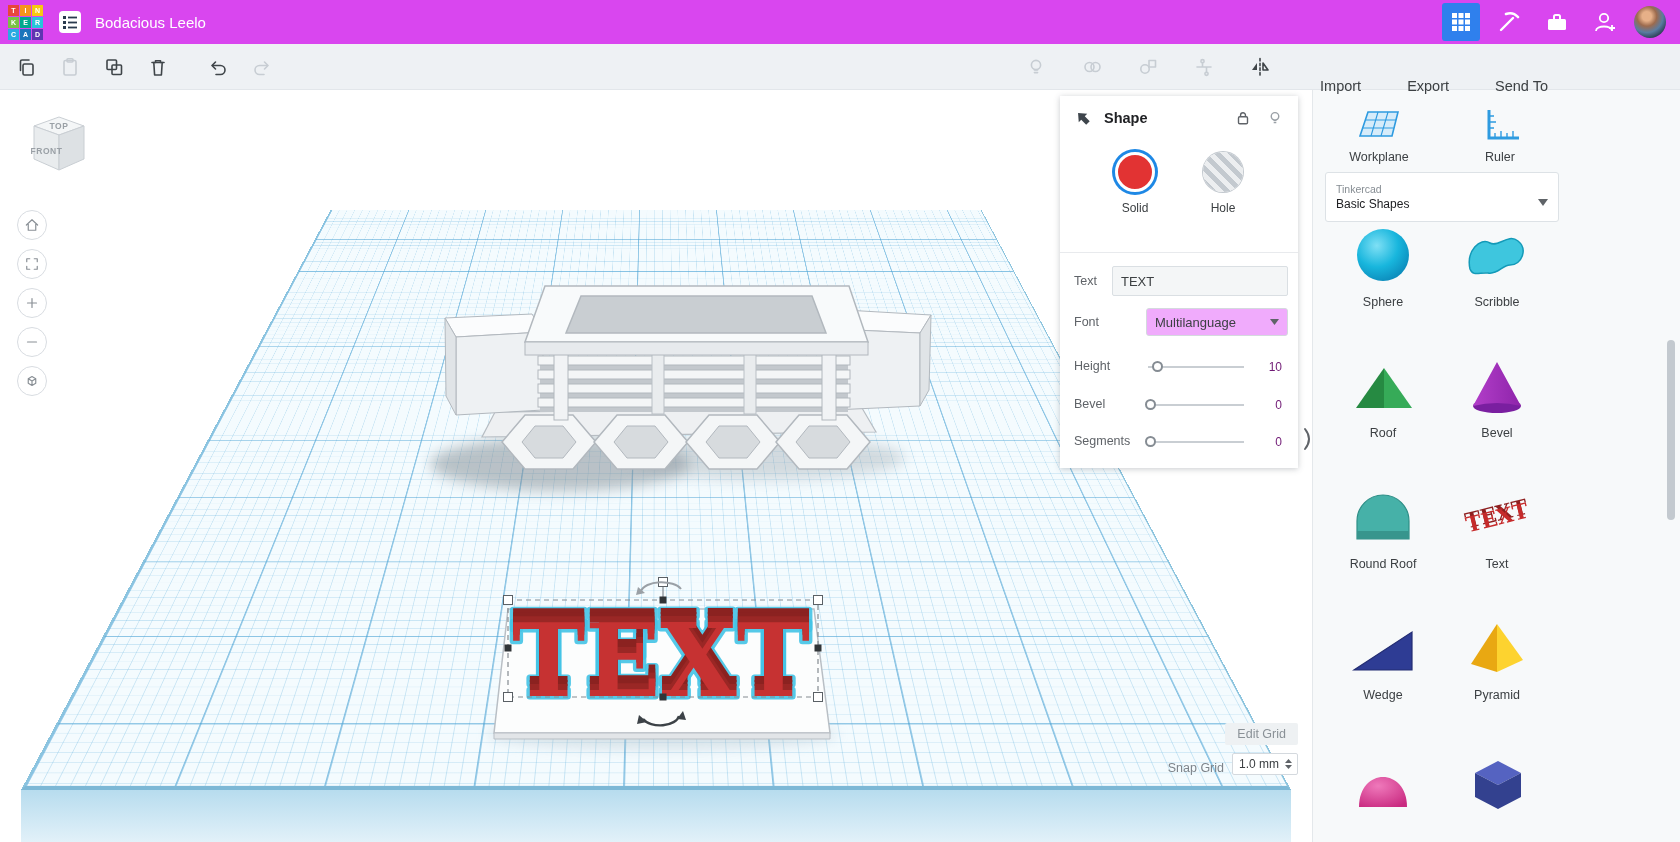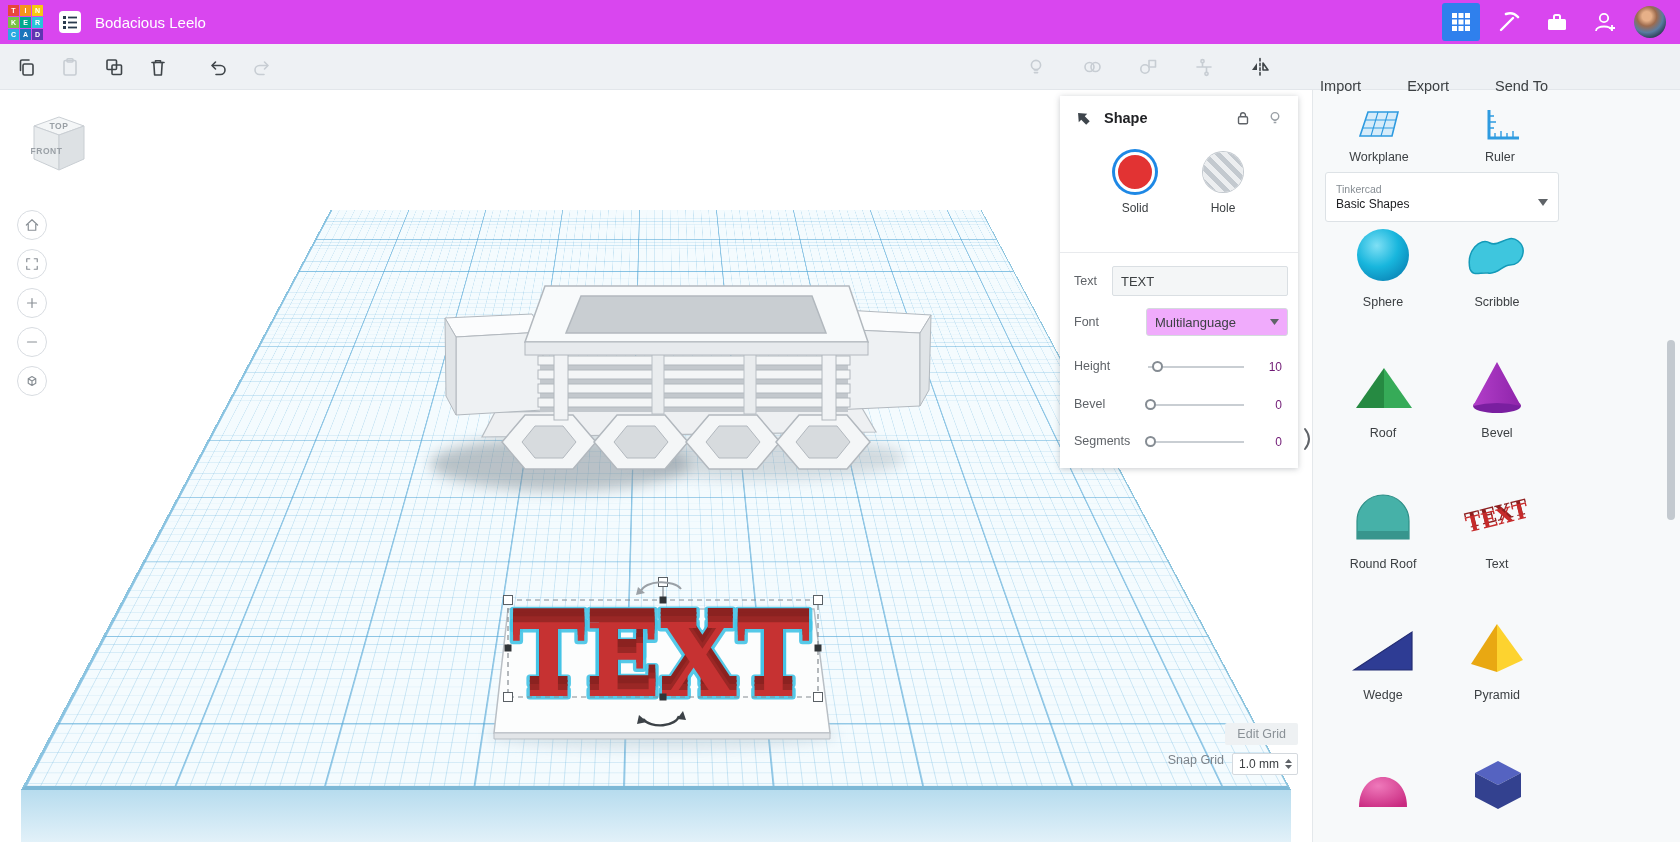--- a/index.html
+++ b/index.html
@@ -59,21 +59,21 @@
   .viewcube { position:absolute; left:26px; top:16px; width:66px; height:80px; cursor:pointer; }
   .vc-label { font-size:8.5px; font-weight:bold; fill:#9aa0a6; letter-spacing:.5px; }
 
   .nav-tools { position:absolute; left:17px; top:120px; display:flex; flex-direction:column; gap:9px; }
   .nbtn { width:30px; height:30px; border-radius:50%; background:#fff; border:1px solid #d8dce1;
           display:flex; align-items:center; justify-content:center; color:#8a9096; }
   .nbtn svg { stroke:currentColor; fill:none; stroke-width:1.6; stroke-linecap:round; stroke-linejoin:round; }
 
   .edit-grid { position:absolute; right:14px; top:633px; height:22px; padding:0 12px; background:#eef1f3;
                color:#8a9197; font-size:12.5px; border-radius:2px; }
-  .snap-row { position:absolute; right:14px; top:663px; display:flex; align-items:flex-start; gap:8px;
+  .snap-row { position:absolute; right:14px; top:663px; display:flex; align-items:flex-end; gap:8px;
               font-size:12.5px; color:#7d848b; }
   .snap-select { width:66px; height:22px; background:#fff; border:1px solid #d4d9de; border-radius:2px;
                  display:flex; align-items:center; justify-content:space-between; padding:0 4px 0 6px;
                  color:#3c4043; font-size:12px; cursor:pointer; }
 
   .txt { font-family:"DejaVu Serif", serif; font-weight:bold; font-size:101px; text-anchor:middle; }
   .txt.outline { fill:none; stroke:#44c4e6; stroke-width:7; stroke-linejoin:round; opacity:.9; }
 
   
   .inspector { position:absolute; left:1060px; top:96px; width:238px; height:372px; background:#fff;

